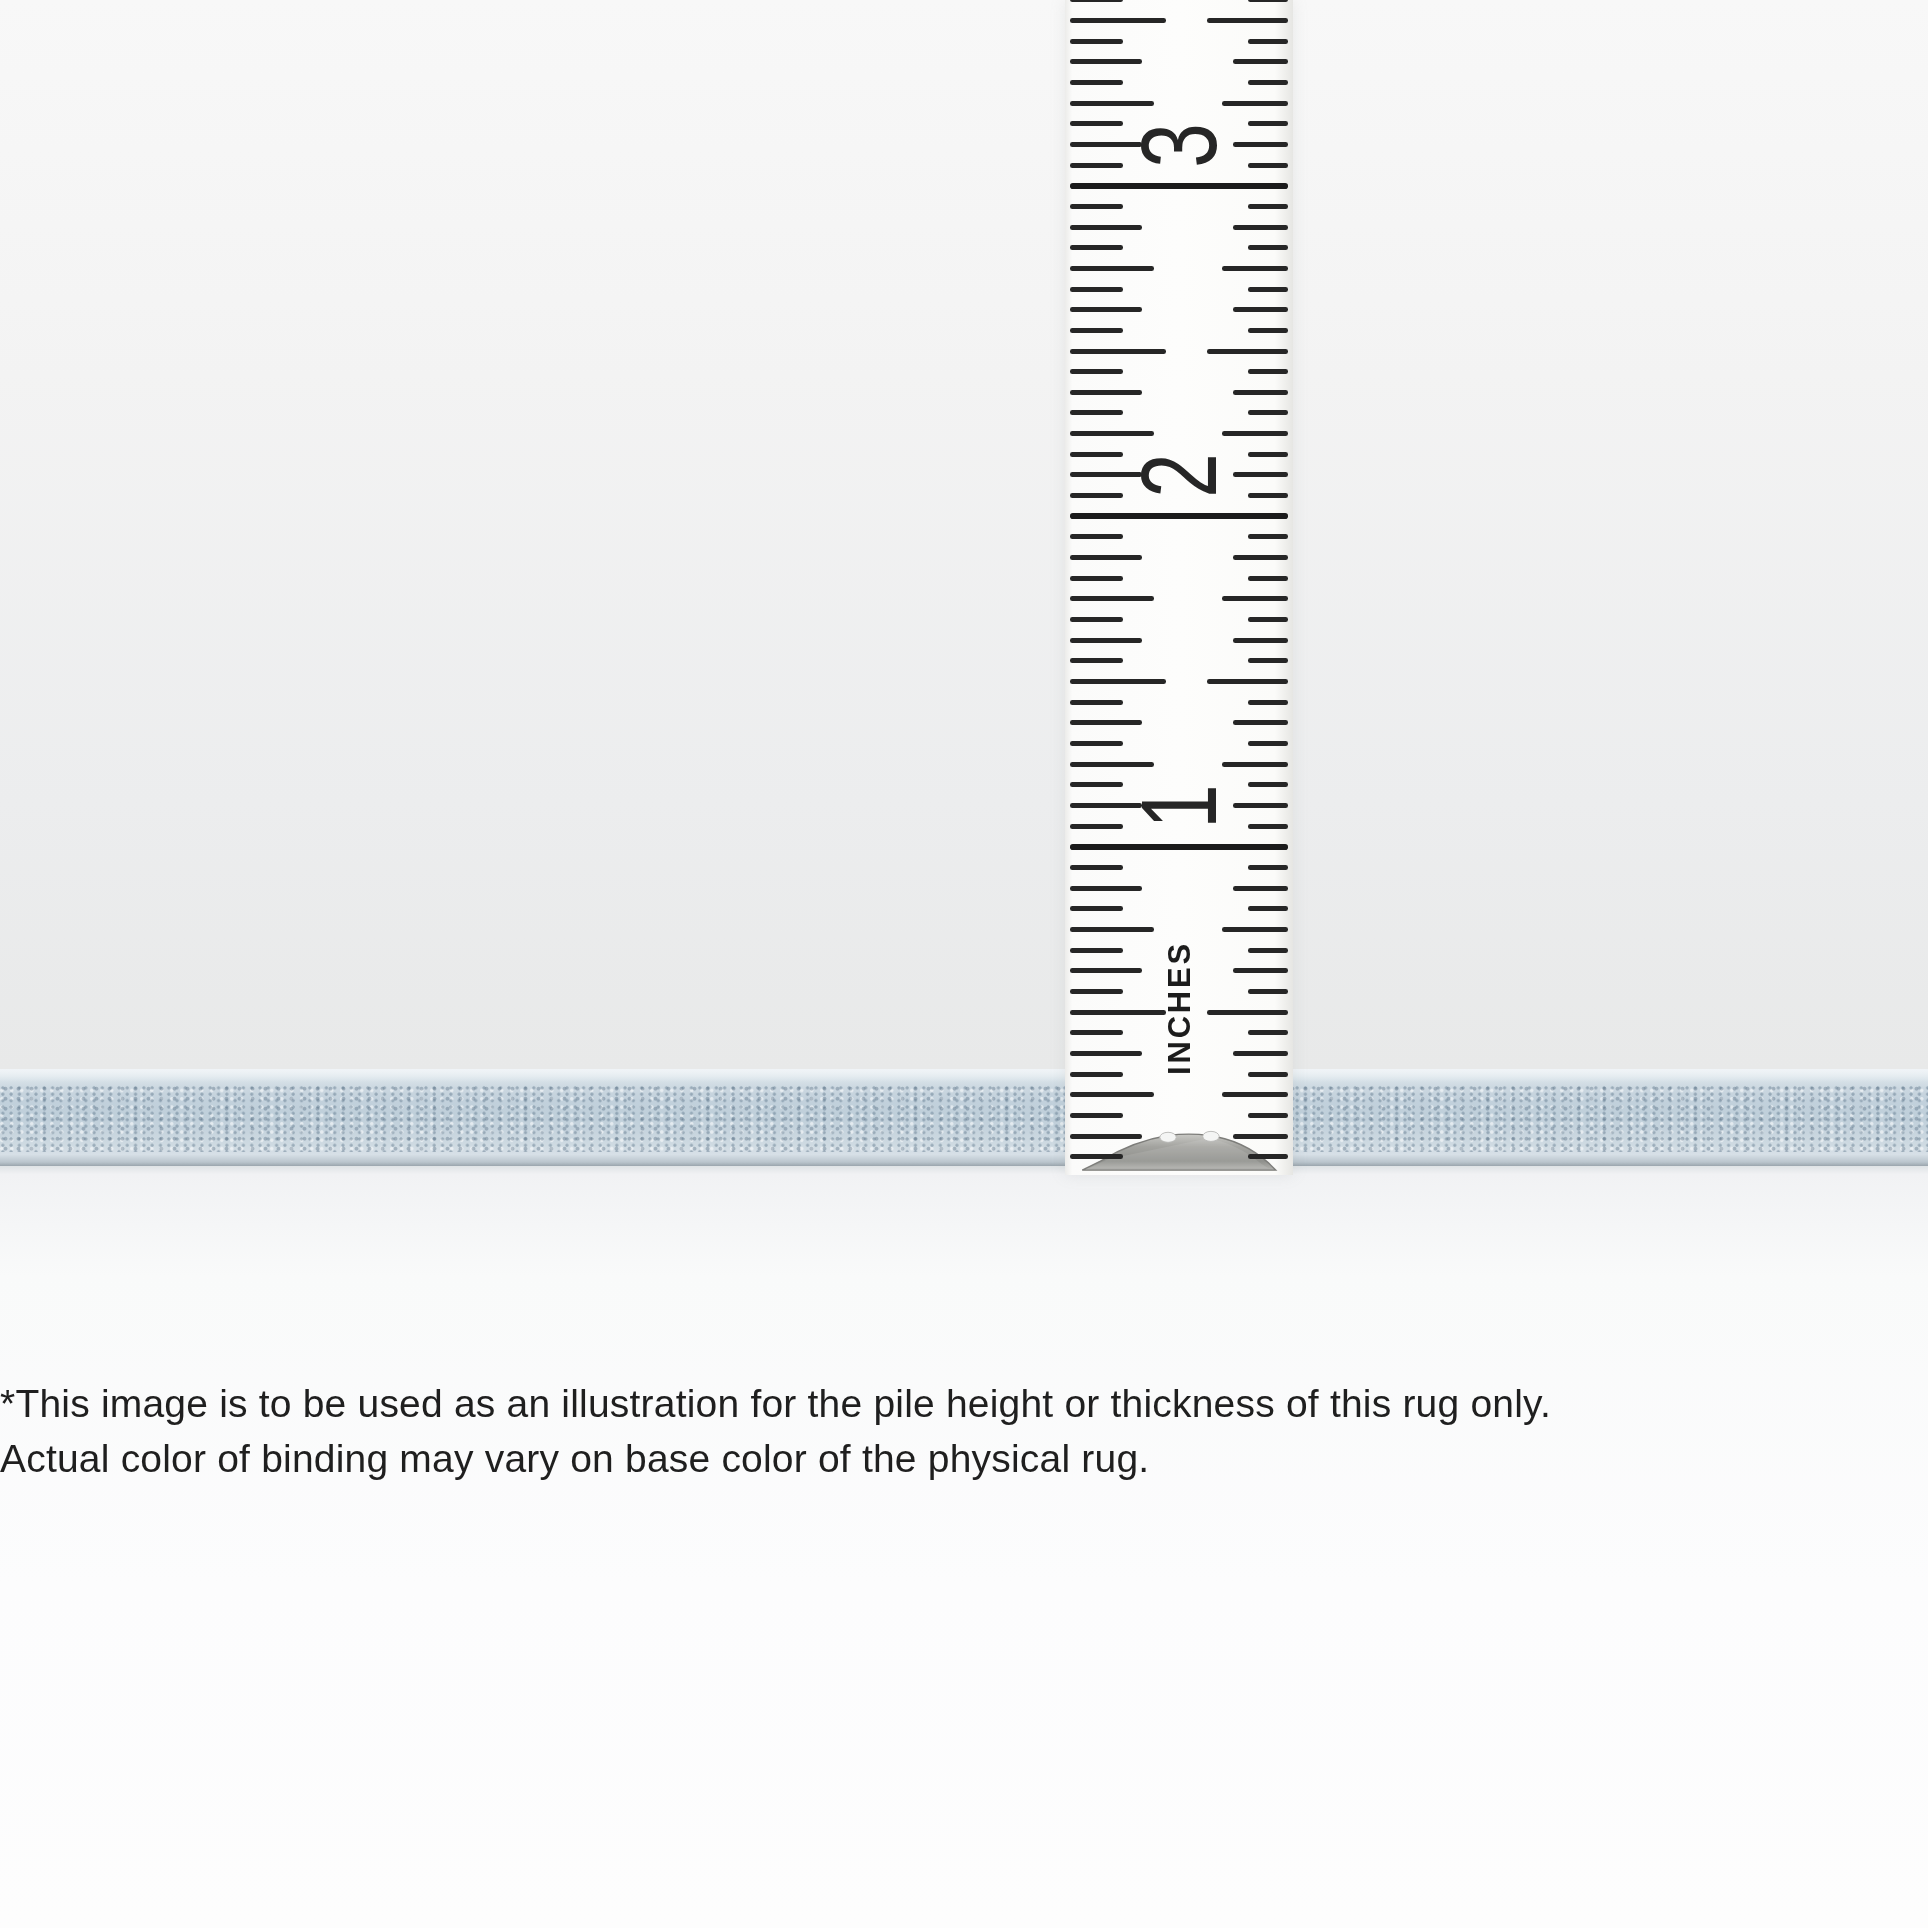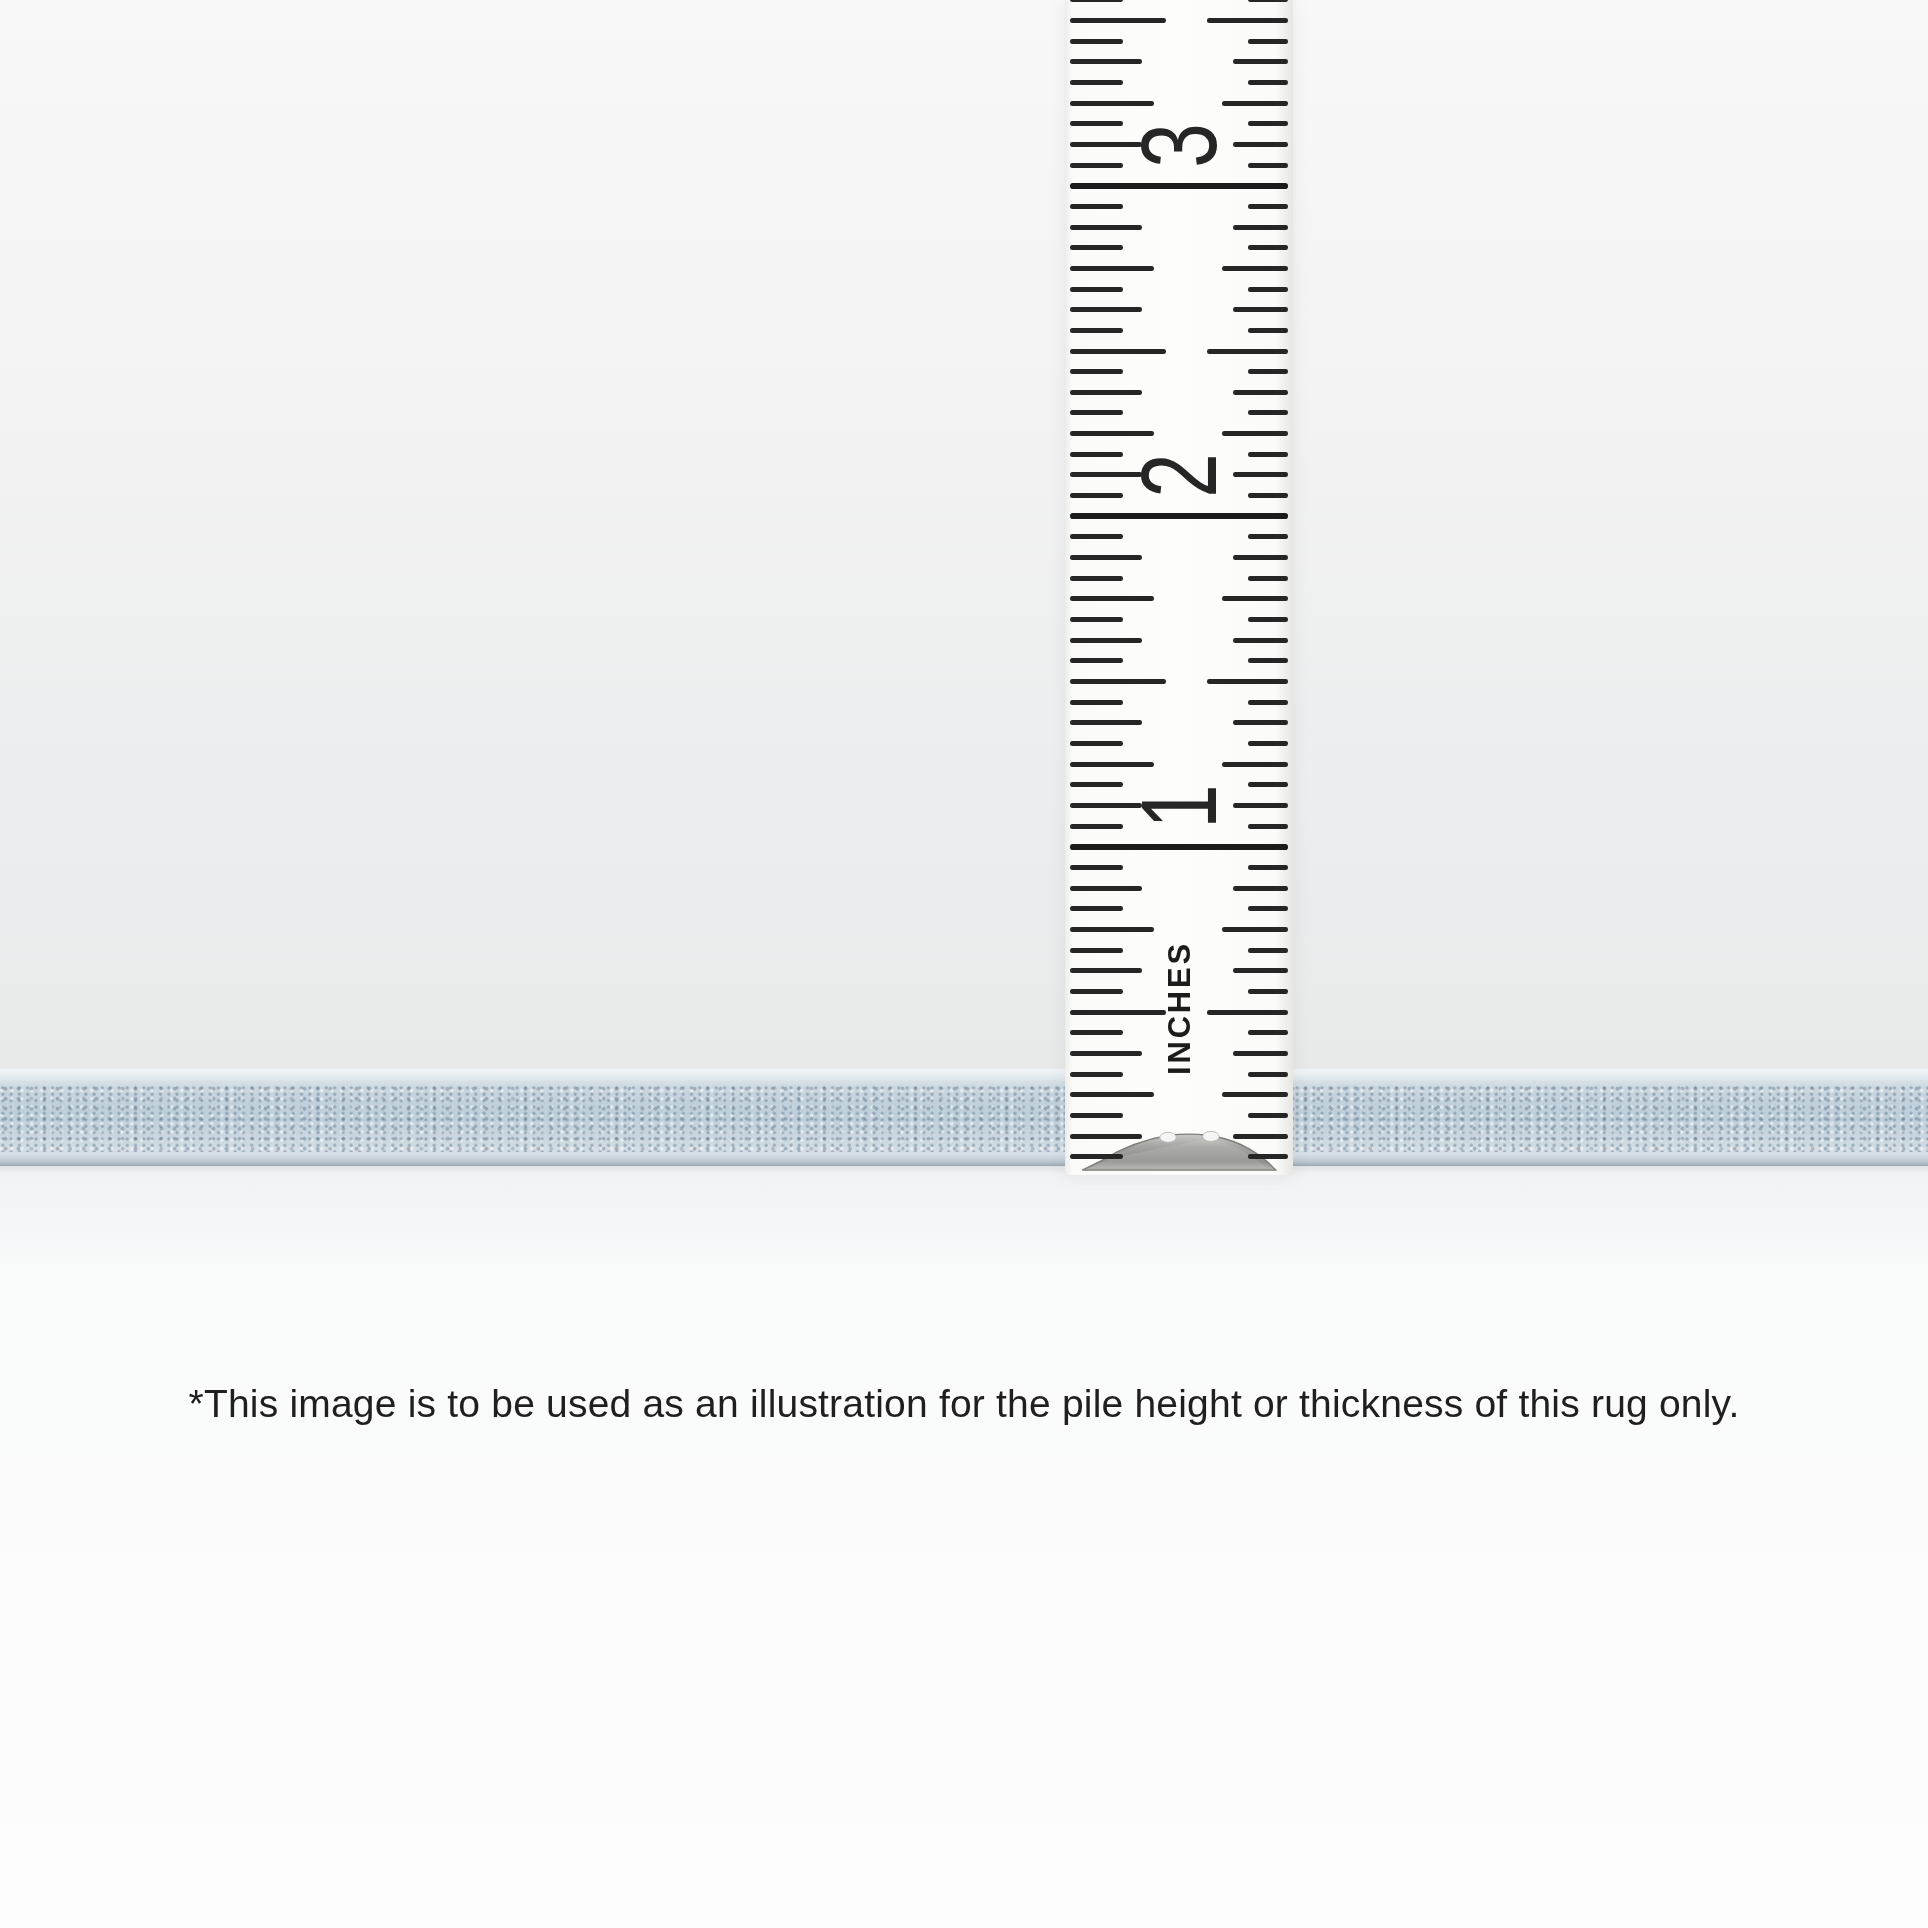--- a/index.html
+++ b/index.html
@@ -64,21 +64,21 @@
     position:absolute;width:202px;height:40px;
     display:flex;align-items:center;justify-content:center;
     font-size:31px;font-weight:700;color:#1c1c1c;letter-spacing:2.8px;
     transform:rotate(-90deg);
     line-height:1;
   }
   .metal-tip{position:absolute;left:14.7px;top:1130px;width:198px;height:42px;}
   
   .caption{
     position:absolute;left:0;top:1376px;width:1928px;
-    text-align:center;color:#1f1f1f;
+    text-align:left;color:#1f1f1f;
   }
   .caption p{
     margin:0;font-size:39px;line-height:55px;font-weight:400;
     letter-spacing:0.2px;
   }
 </style>
 </head>
 <body>
 
 <div class="scene">
@@ -217,16 +217,17 @@
       <div class="tick l" style="top: -2.8px; width: 53px;"></div>
       <div class="tick r" style="top: -2.8px; width: 40px;"></div>
       <div class="inch-label" style="left: 40px; top: 733px;">1</div>
       <div class="inch-label" style="left: 40px; top: 402px;">2</div>
       <div class="inch-label" style="left: 40px; top: 72px;">3</div>
       <div class="unit-label" style="left: 13px; top: 988px;">INCHES</div>
     </div>
 
   <div class="caption">
     <p>*This image is to be used as an illustration for the pile height or thickness of this rug only.</p>
+    <p>Actual color of binding may vary on base color of the physical rug.</p>
   </div>
 
 </div>
 
 
 </body></html>

